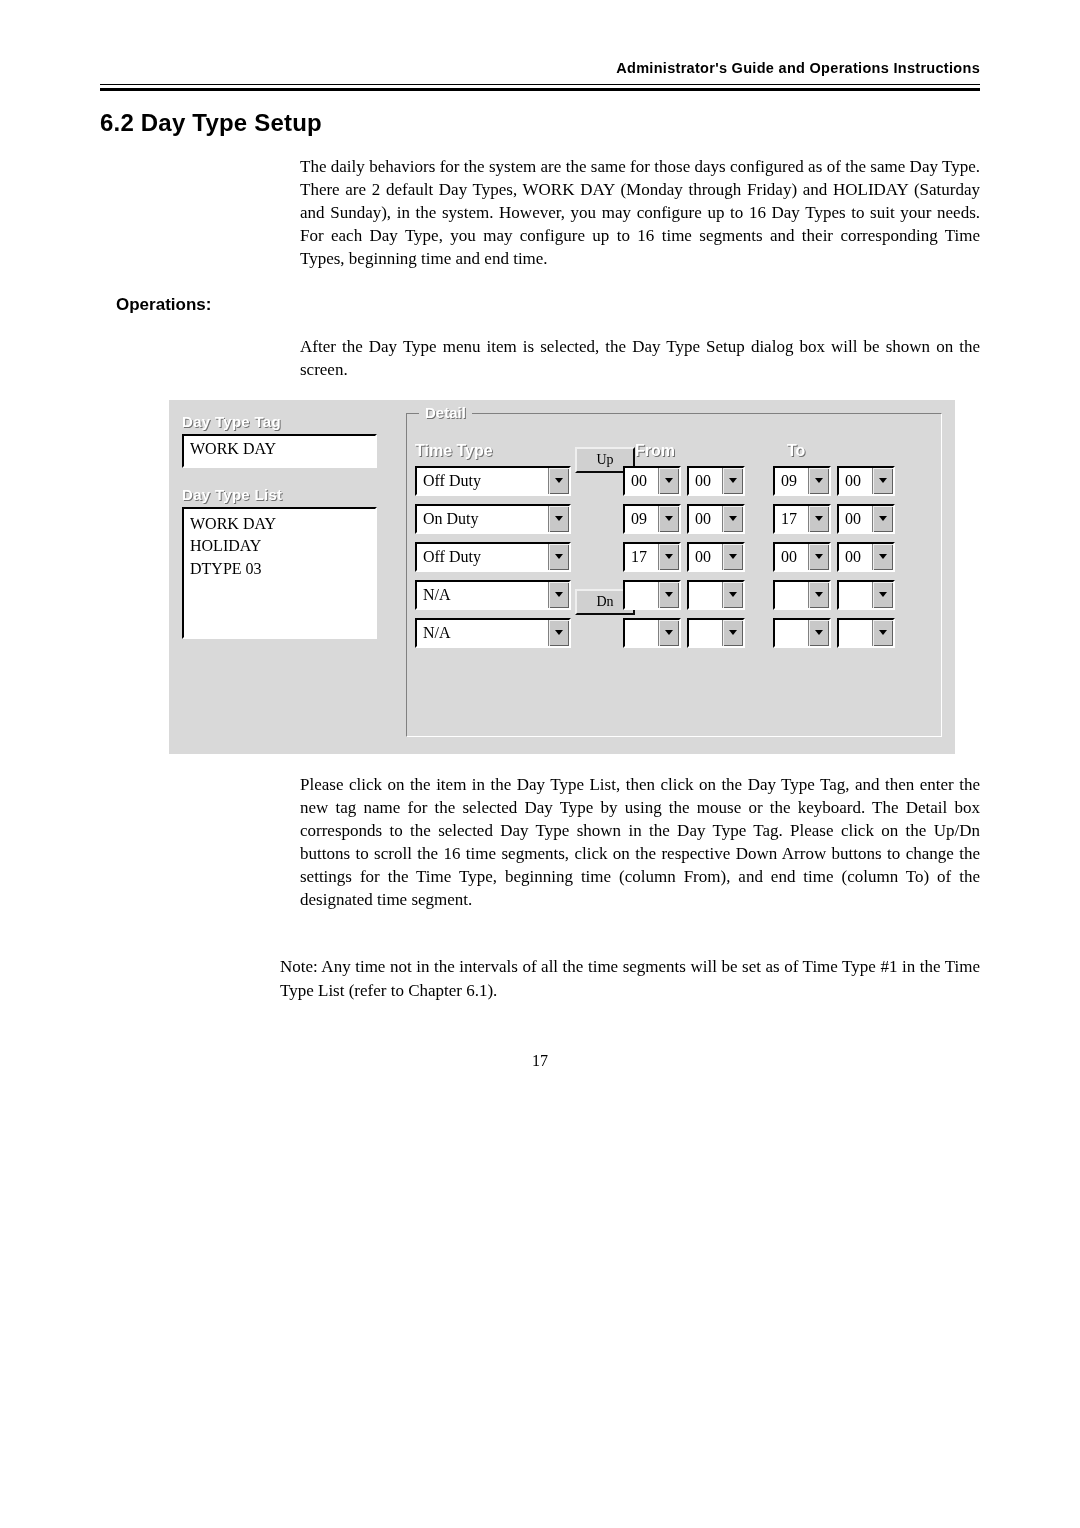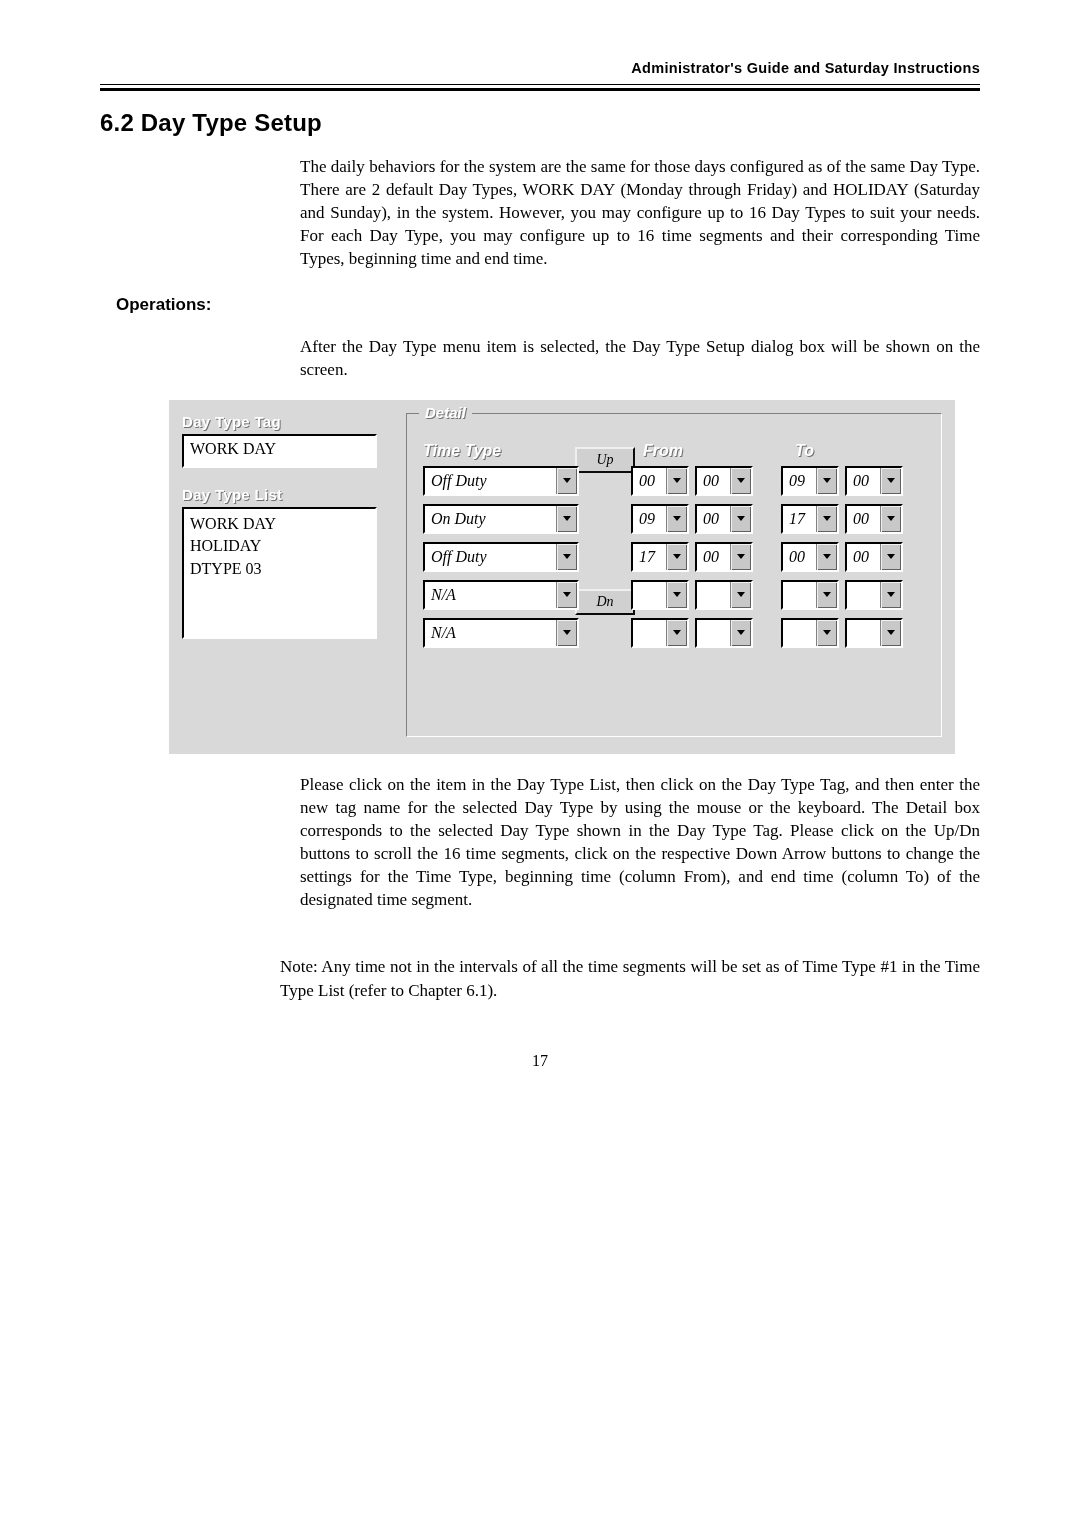--- a/index.html
+++ b/index.html
@@ -100,23 +100,22 @@
 
   .right-col {
     flex: 1;
     position: relative;
   }
   .groupbox {
     border: 1px solid #808080;
     border-right-color: #fff;
     border-bottom-color: #fff;
     position: relative;
-    padding: 28px 16px 18px 16px;
+    padding: 28px 16px 18px 8px;
     height: 276px;
-    font-style: italic;
   }
   .groupbox-legend {
     position: absolute;
     top: -10px;
     left: 12px;
     background: #d9d9d9;
     padding: 0 6px;
     font-weight: 700;
     color: #fff;
     text-shadow: 1px 1px 0 #707070;
@@ -227,21 +226,21 @@
     text-align: center;
     font-family: "Times New Roman", serif;
     font-size: 16px;
     margin-top: 50px;
   }
 </style>
 </head>
 <body>
 
 <div class="page">
-  <div class="header-line">Administrator's Guide and Saturday Instructions</div>
+  <div class="header-line">Administrator's Guide and Operations Instructions</div>
   <div class="double-rule"></div>
 
   <div class="section-title">6.2 Day Type Setup</div>
 
   <div class="indent-block">The daily behaviors for the system are the same for those days configured as of the same Day Type.    There are 2 default Day Types, WORK DAY (Monday through Friday) and HOLIDAY (Saturday and Sunday), in the system.    However, you may configure up to 16 Day Types to suit your needs. For each Day Type, you may configure up to 16 time segments and their corresponding Time Types, beginning time and end time.</div>
 
   <div class="op-title">Operations:</div>
 
   <div class="indent-block after-op">After the Day Type menu item is selected, the Day Type Setup dialog box will be shown on the screen.</div>
 

